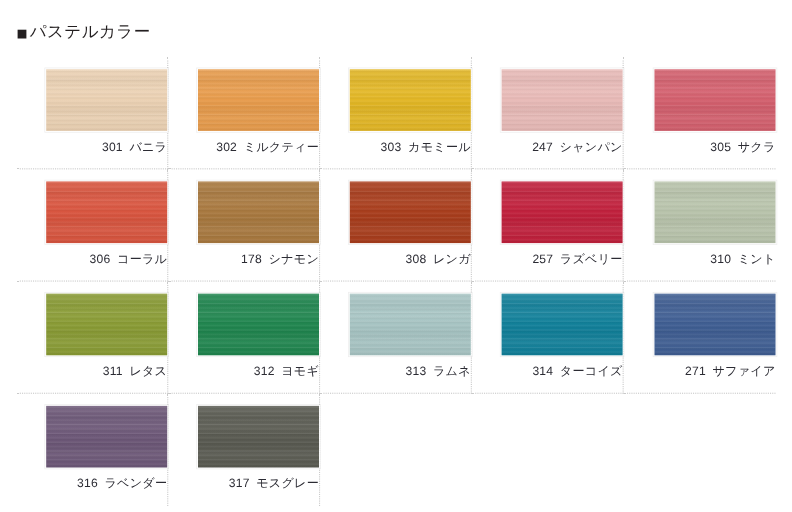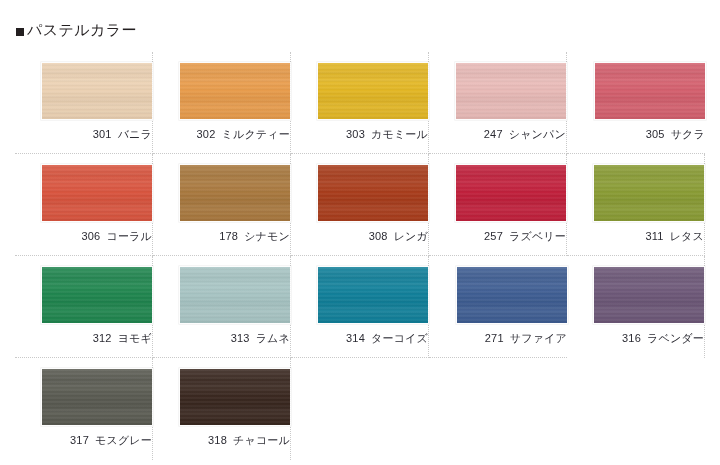--- a/index.html
+++ b/index.html
@@ -180,20 +180,27 @@
       </div>
       <div class="swatch-caption"><span class="code">308</span><span>レンガ</span></div>
     </div>
     <div class="swatch-cell">
       <div class="swatch-chip" style="background: rgb(193, 32, 60);">
         <div class="grain"></div>
         <div class="sheen"></div>
       </div>
       <div class="swatch-caption"><span class="code">257</span><span>ラズベリー</span></div>
     </div>
+    <div class="swatch-cell col-last">
+      <div class="swatch-chip" style="background: rgb(185, 196, 172);">
+        <div class="grain"></div>
+        <div class="sheen"></div>
+      </div>
+      <div class="swatch-caption"><span class="code">310</span><span>ミント</span></div>
+    </div>
     <div class="swatch-cell">
       <div class="swatch-chip" style="background: rgb(138, 156, 53);">
         <div class="grain"></div>
         <div class="sheen"></div>
       </div>
       <div class="swatch-caption"><span class="code">311</span><span>レタス</span></div>
     </div>
     <div class="swatch-cell">
       <div class="swatch-chip" style="background: rgb(32, 134, 79);">
         <div class="grain"></div>
@@ -228,23 +235,16 @@
         <div class="sheen"></div>
       </div>
       <div class="swatch-caption"><span class="code">316</span><span>ラベンダー</span></div>
     </div>
     <div class="swatch-cell row-last">
       <div class="swatch-chip" style="background: rgb(90, 91, 82);">
         <div class="grain"></div>
         <div class="sheen"></div>
       </div>
       <div class="swatch-caption"><span class="code">317</span><span>モスグレー</span></div>
-    </div>
-    <div class="swatch-cell row-last">
-      <div class="swatch-chip" style="background: rgb(58, 40, 32);">
-        <div class="grain"></div>
-        <div class="sheen"></div>
-      </div>
-      <div class="swatch-caption"><span class="code">318</span><span>チャコール</span></div>
     </div>
     <div class="swatch-cell row-last blank"></div>
     <div class="swatch-cell col-last row-last blank"></div>
   </div>
 
 </body></html>

